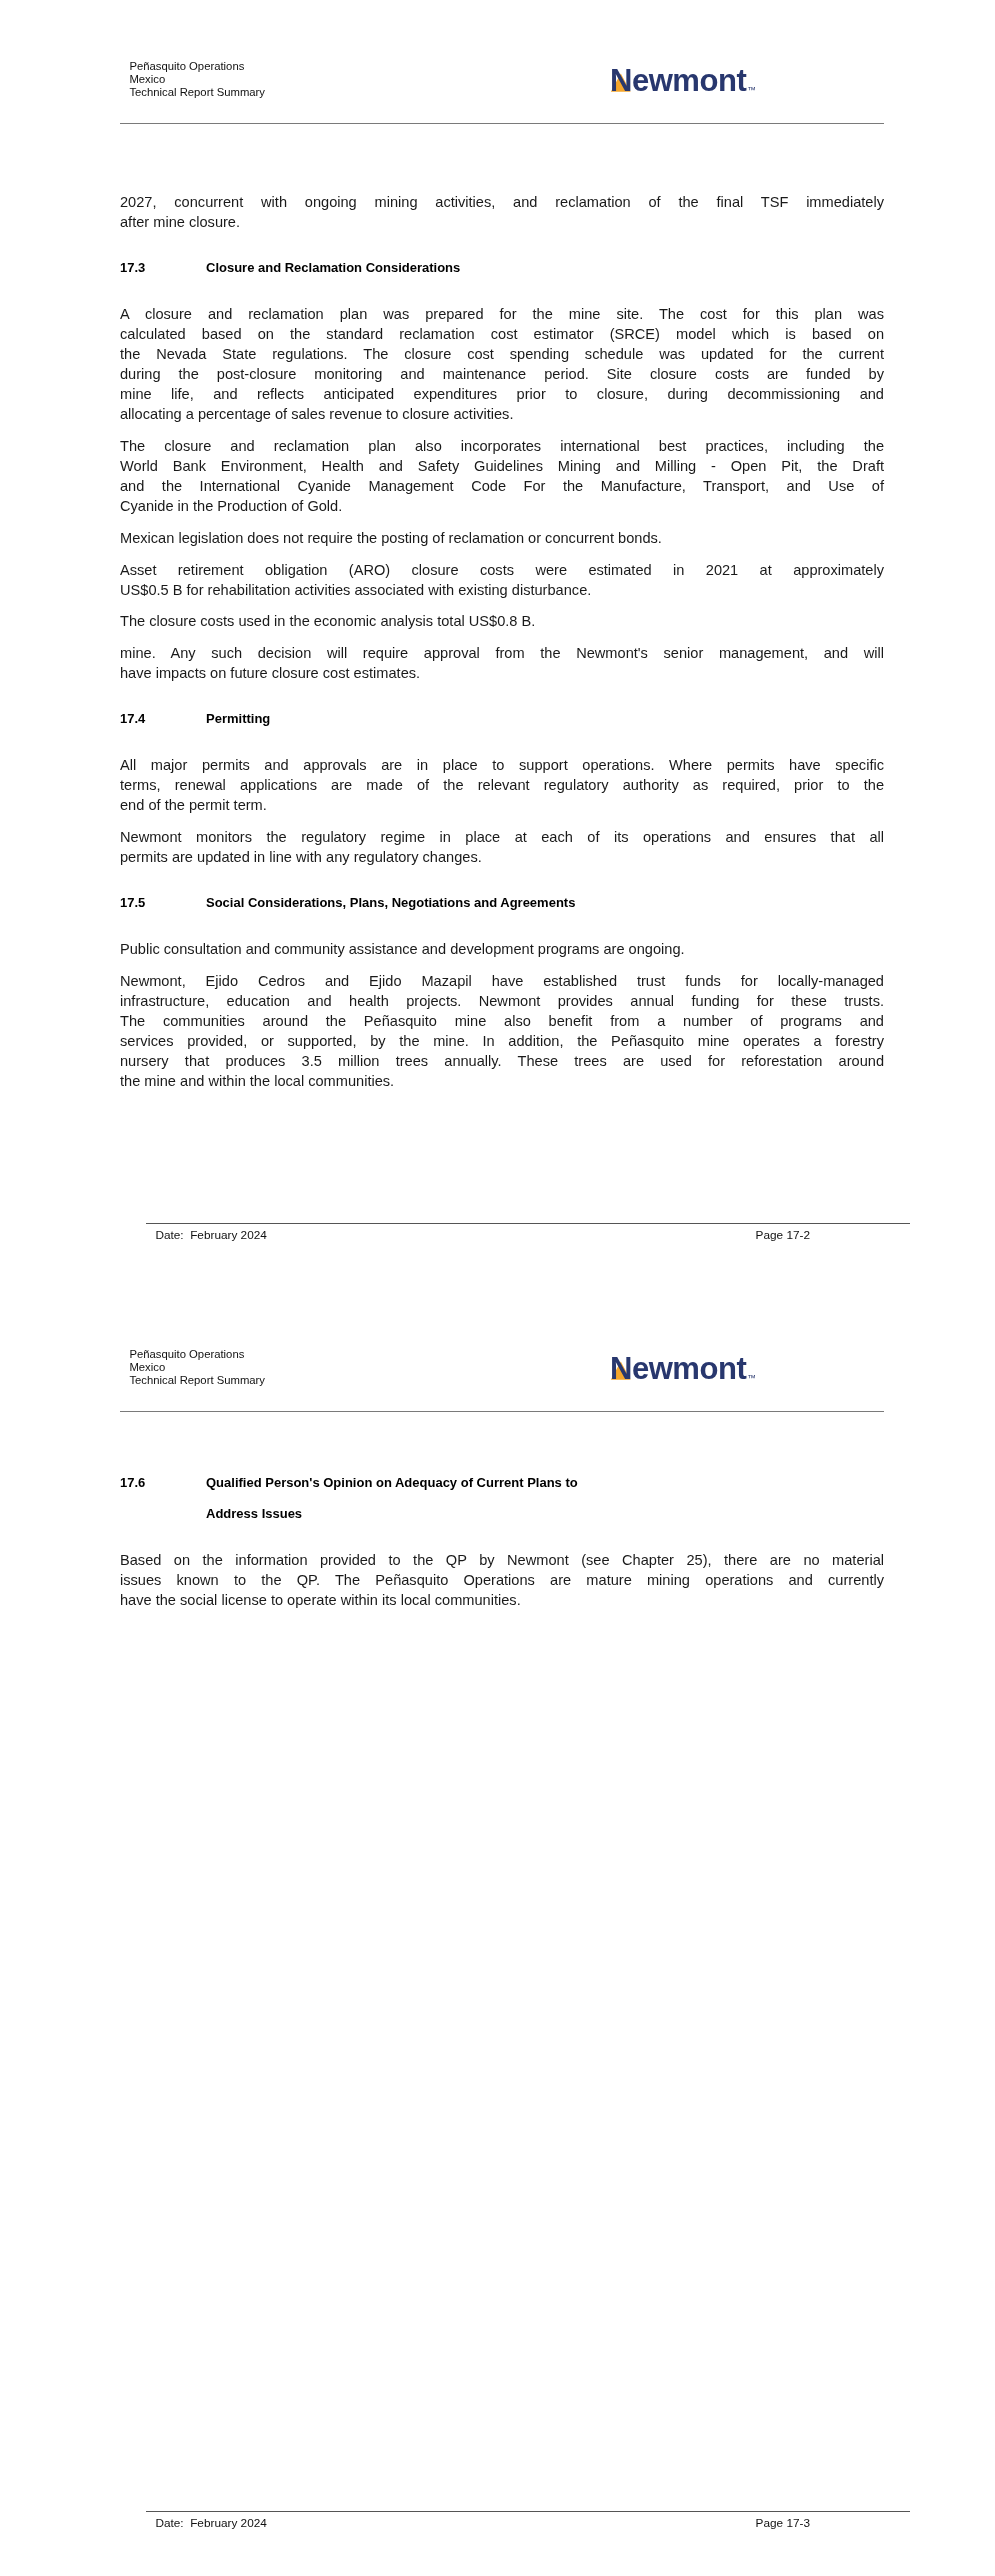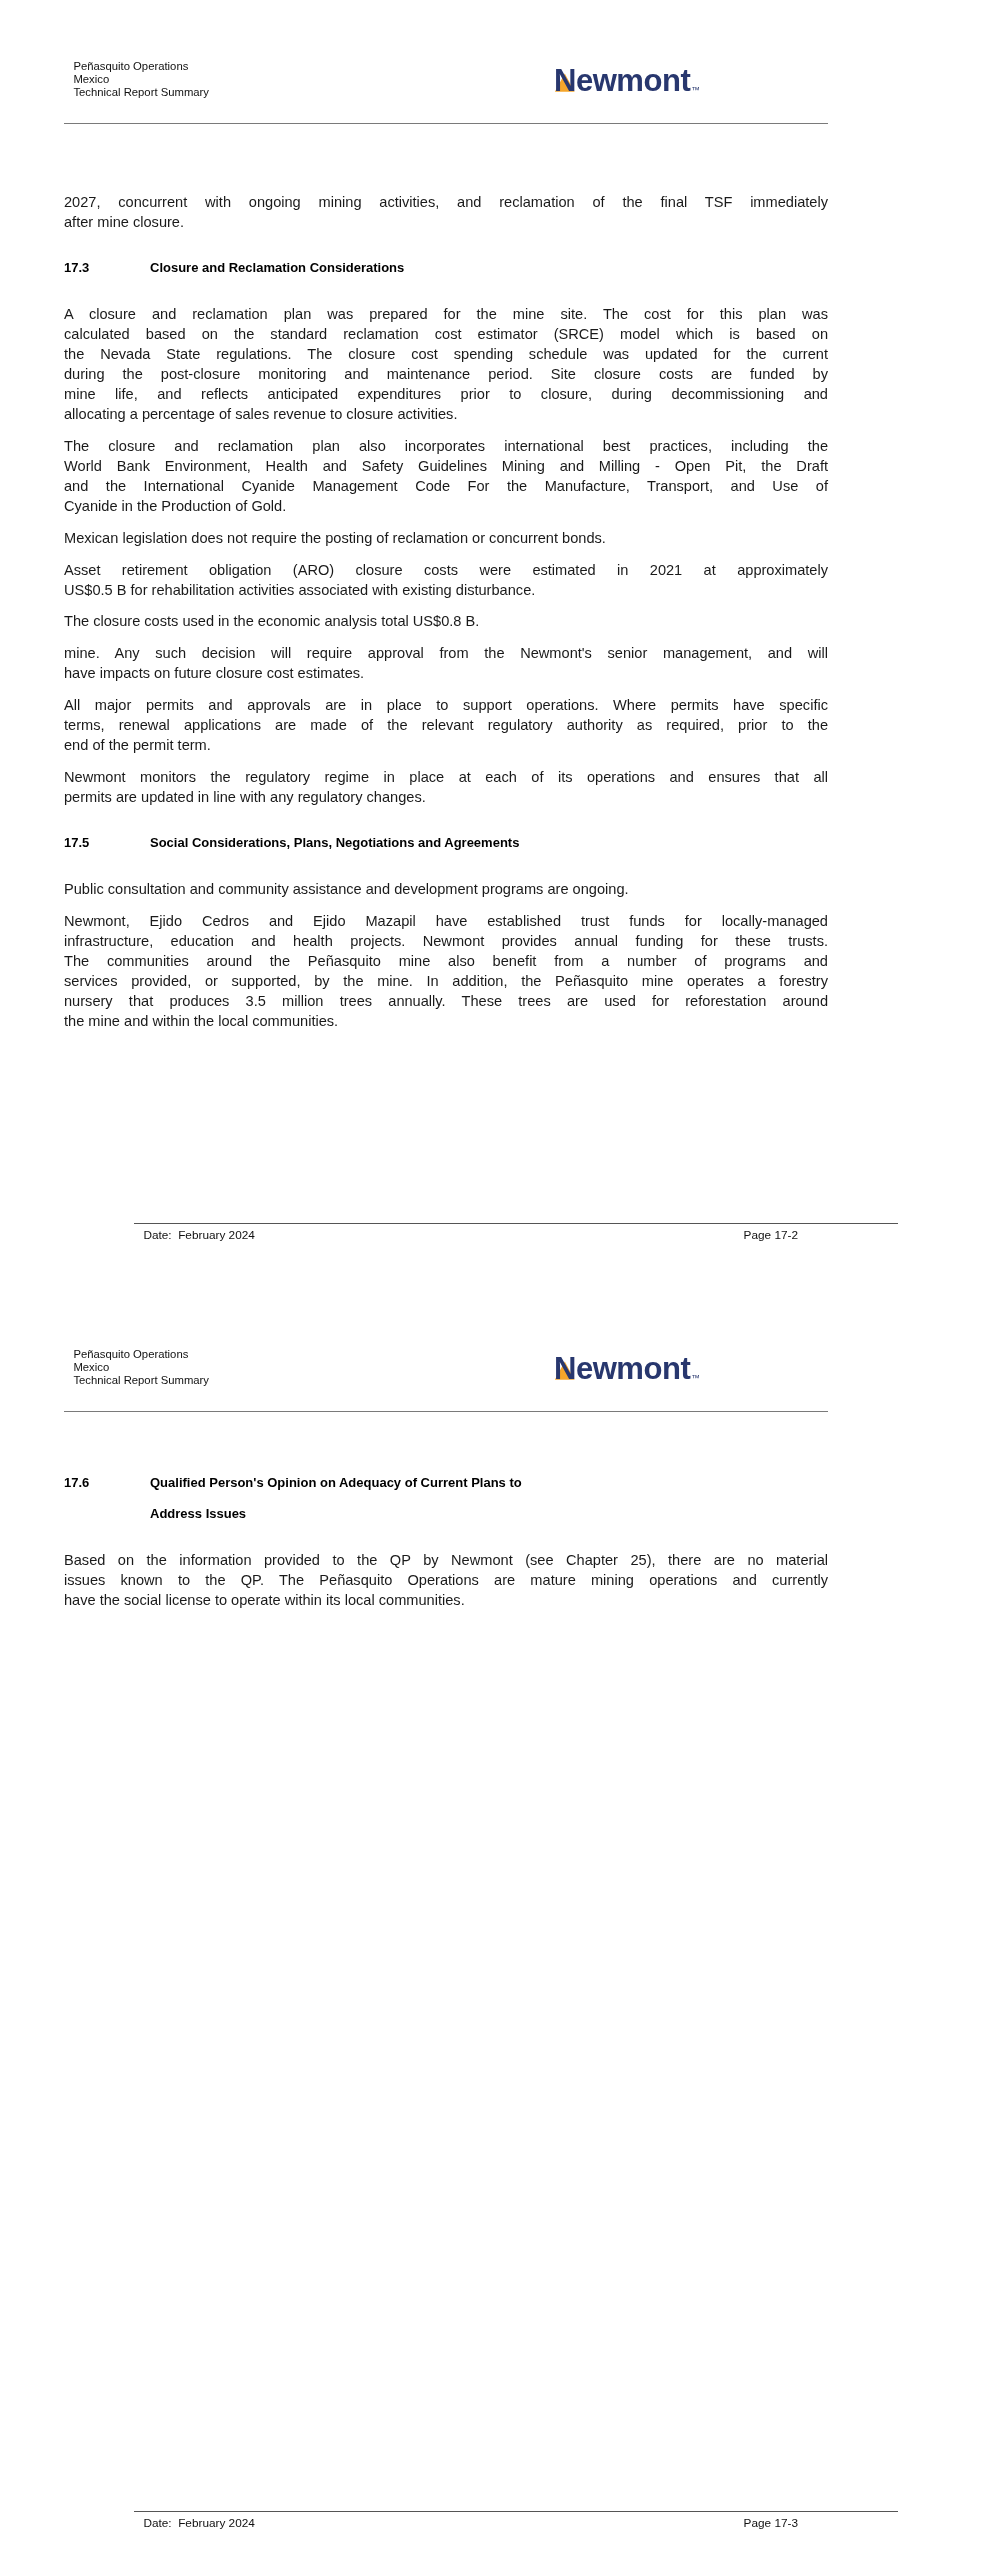--- a/index.html
+++ b/index.html
@@ -11,21 +11,21 @@
     color: #1a1a1a;
   }
   .page {
     position: relative;
     width: 995px;
     height: 1288px;
     background: #ffffff;
     overflow: hidden;
   }
   .content {
-    margin-left: 64px;
+    margin-left: 120px;
     width: 764px;
   }
   
   .doc-header {
     display: flex;
     justify-content: space-between;
     align-items: flex-start;
     padding-top: 60px;
   }
   .header-info {
@@ -76,21 +76,21 @@
   .h2-num {
     flex: 0 0 86px;
   }
   .h2-title {
     flex: 1;
   }
   
   .footer {
     position: absolute;
     top: 1223px;
-    left: 134px;
+    left: 146px;
     width: 764px;
   }
   .footer-rule {
     border: none;
     border-top: 1.9px solid #555555;
     height: 0;
   }
   .footer-row {
     display: flex;
     justify-content: space-between;
@@ -160,20 +160,24 @@
           <div class="ln">US$0.5 B for rehabilitation activities associated with existing disturbance.</div>
         </div>
       <div class="para">
           <div class="ln">The closure costs used in the economic analysis total US$0.8 B.</div>
         </div>
       <div class="para">
           <div class="ln">mine.  Any such decision will require approval from the Newmont's senior management, and will</div>
           <div class="ln">have impacts on future closure cost estimates.</div>
         </div>
 
+      <div class="h2">
+        <span class="h2-num">17.4</span>
+        <span class="h2-title">Permitting</span>
+      </div>
       <div class="para">
           <div class="ln">All major permits and approvals are in place to support operations.  Where permits have specific</div>
           <div class="ln">terms, renewal applications are made of the relevant regulatory authority as required, prior to the</div>
           <div class="ln">end of the permit term.</div>
         </div>
       <div class="para">
           <div class="ln">Newmont monitors the regulatory regime in place at each of its operations and ensures that all</div>
           <div class="ln">permits are updated in line with any regulatory changes.</div>
         </div>
 

